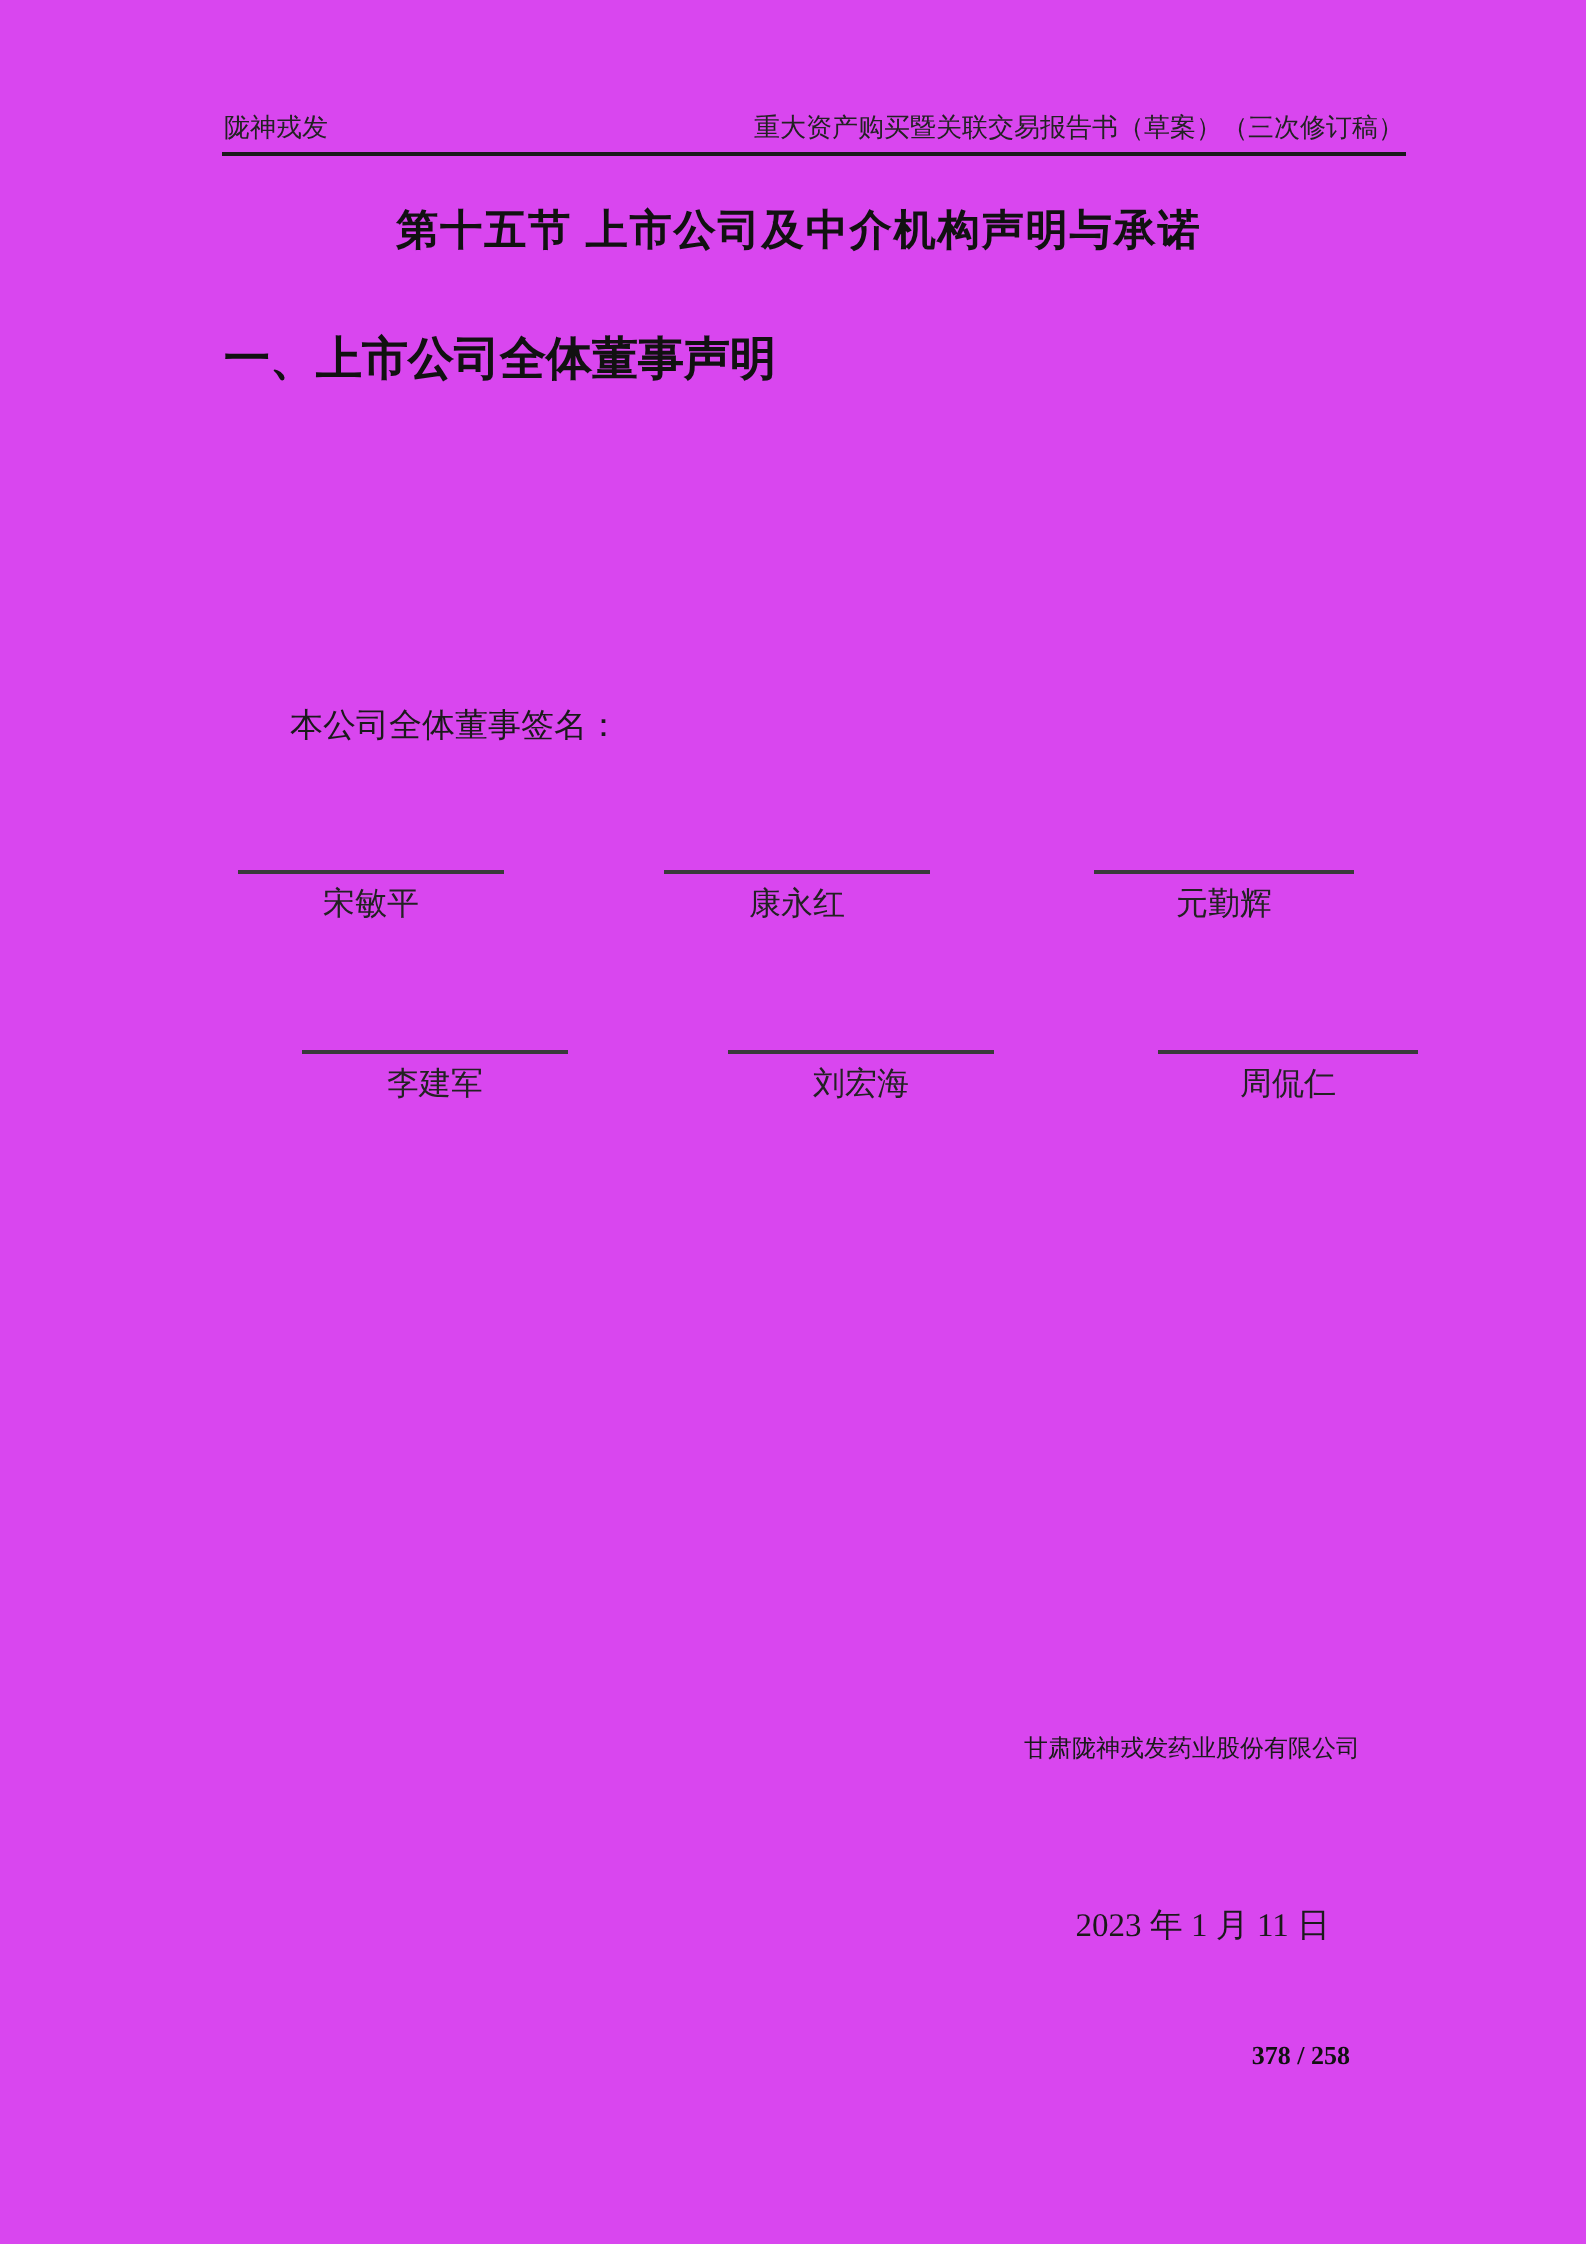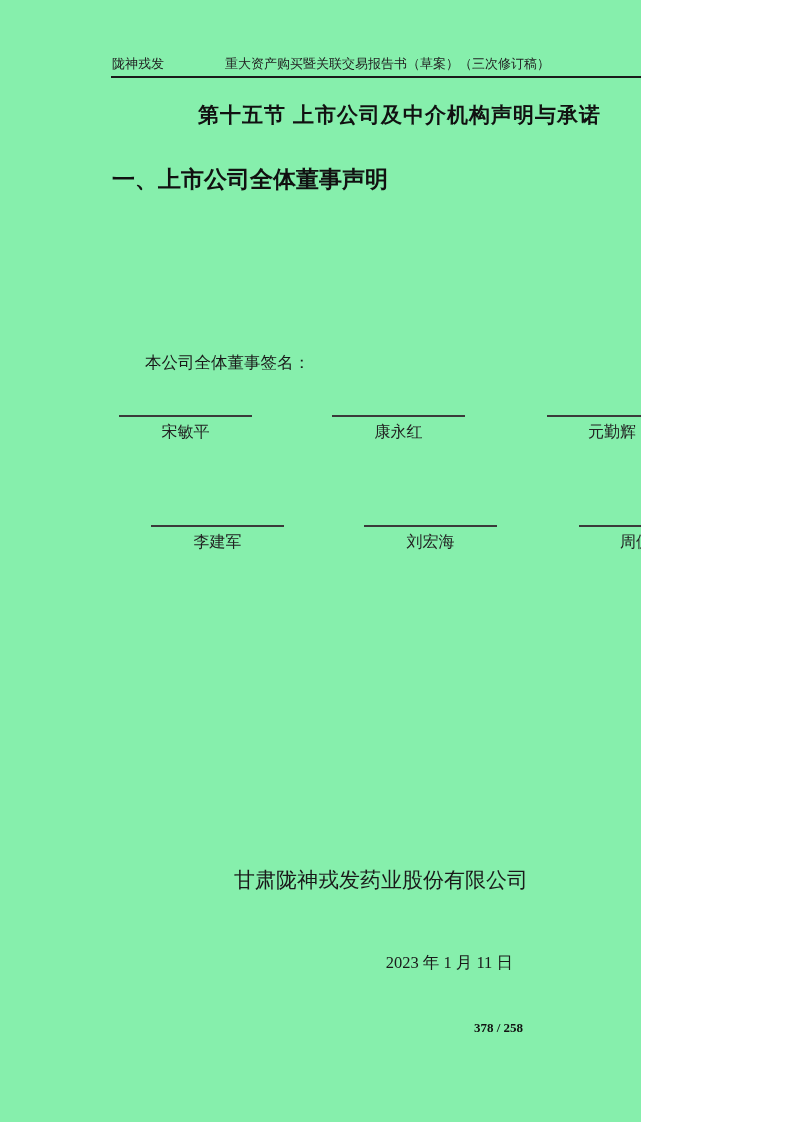--- a/index.html
+++ b/index.html
@@ -2,23 +2,23 @@
 <html lang="zh"><head>
 <meta charset="utf-8">
 <style>
   html, body {
     margin: 0;
     padding: 0;
     background: #ffffff;
   }
   .page {
     position: relative;
-    width: 641px;
+    width: 793px;
     height: 1122px;
-    background: #86efac;
+    background: #d946ef;
     color: #1a1a1a;
     font-family: "Liberation Serif", "DejaVu Serif", serif;
     overflow: hidden;
   }
   
   .doc-header {
     position: absolute;
     top: 55px;
     left: 112px;
     right: 91px;
@@ -79,21 +79,21 @@
     text-indent: 2em;
     color: #1a1a1a;
   }
   
   .sig-row {
     position: absolute;
     left: 0;
     width: 793px;
     height: 40px;
   }
-  .sig-row-1 { top: 415px; }
+  .sig-row-1 { top: 435px; }
   .sig-row-2 { top: 525px; margin-left: 32px; }
   .sig-row-3 { top: 615px; }
   .sig-cell {
     position: absolute;
     width: 133px;
     border-top: 2px solid #3a3a3a;
     text-align: center;
   }
   .sig-col-1 { left: 119px; }
   .sig-col-2 { left: 332px; }
@@ -102,21 +102,21 @@
     display: inline-block;
     padding-top: 5px;
     font-size: 16px;
     color: #222;
   }
   
   .company-name {
     position: absolute;
     top: 866px;
     right: 113px;
-    font-size: 21px;
+    font-size: 12px;
     color: #1a1a1a;
   }
   .doc-date {
     position: absolute;
     top: 952px;
     right: 128px;
     font-size: 16.5px;
     color: #1a1a1a;
   }
   .page-number {

